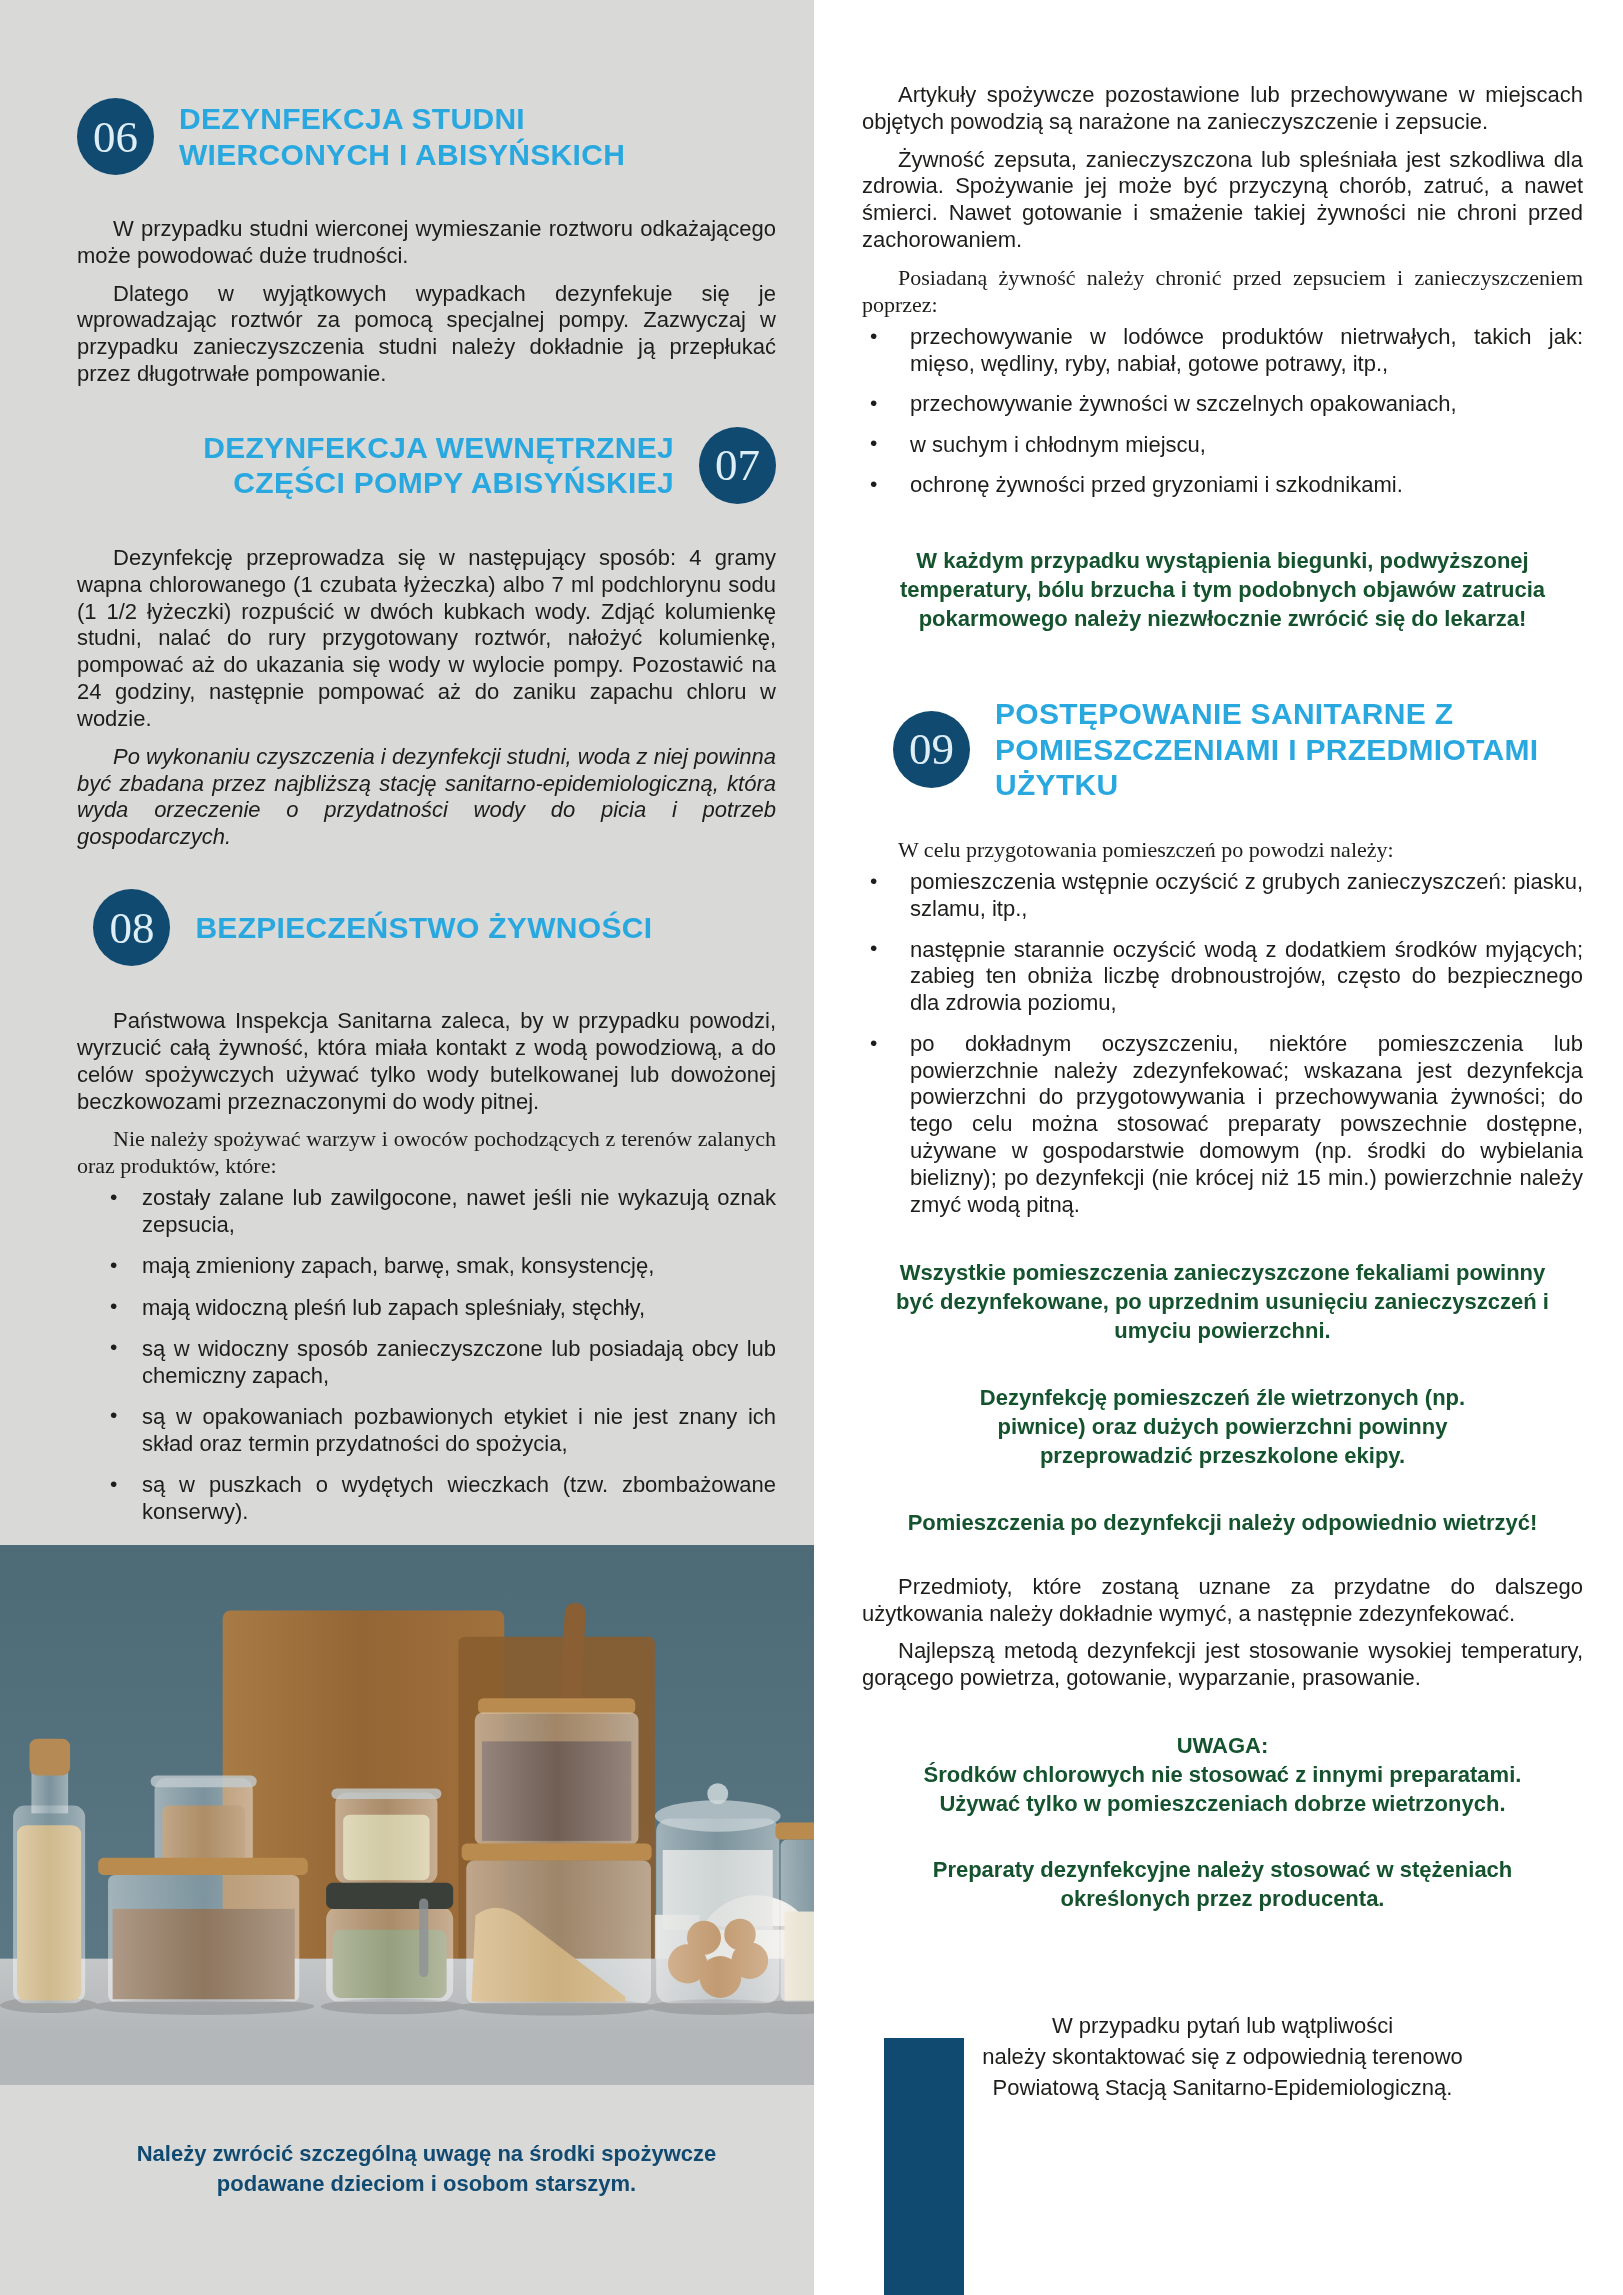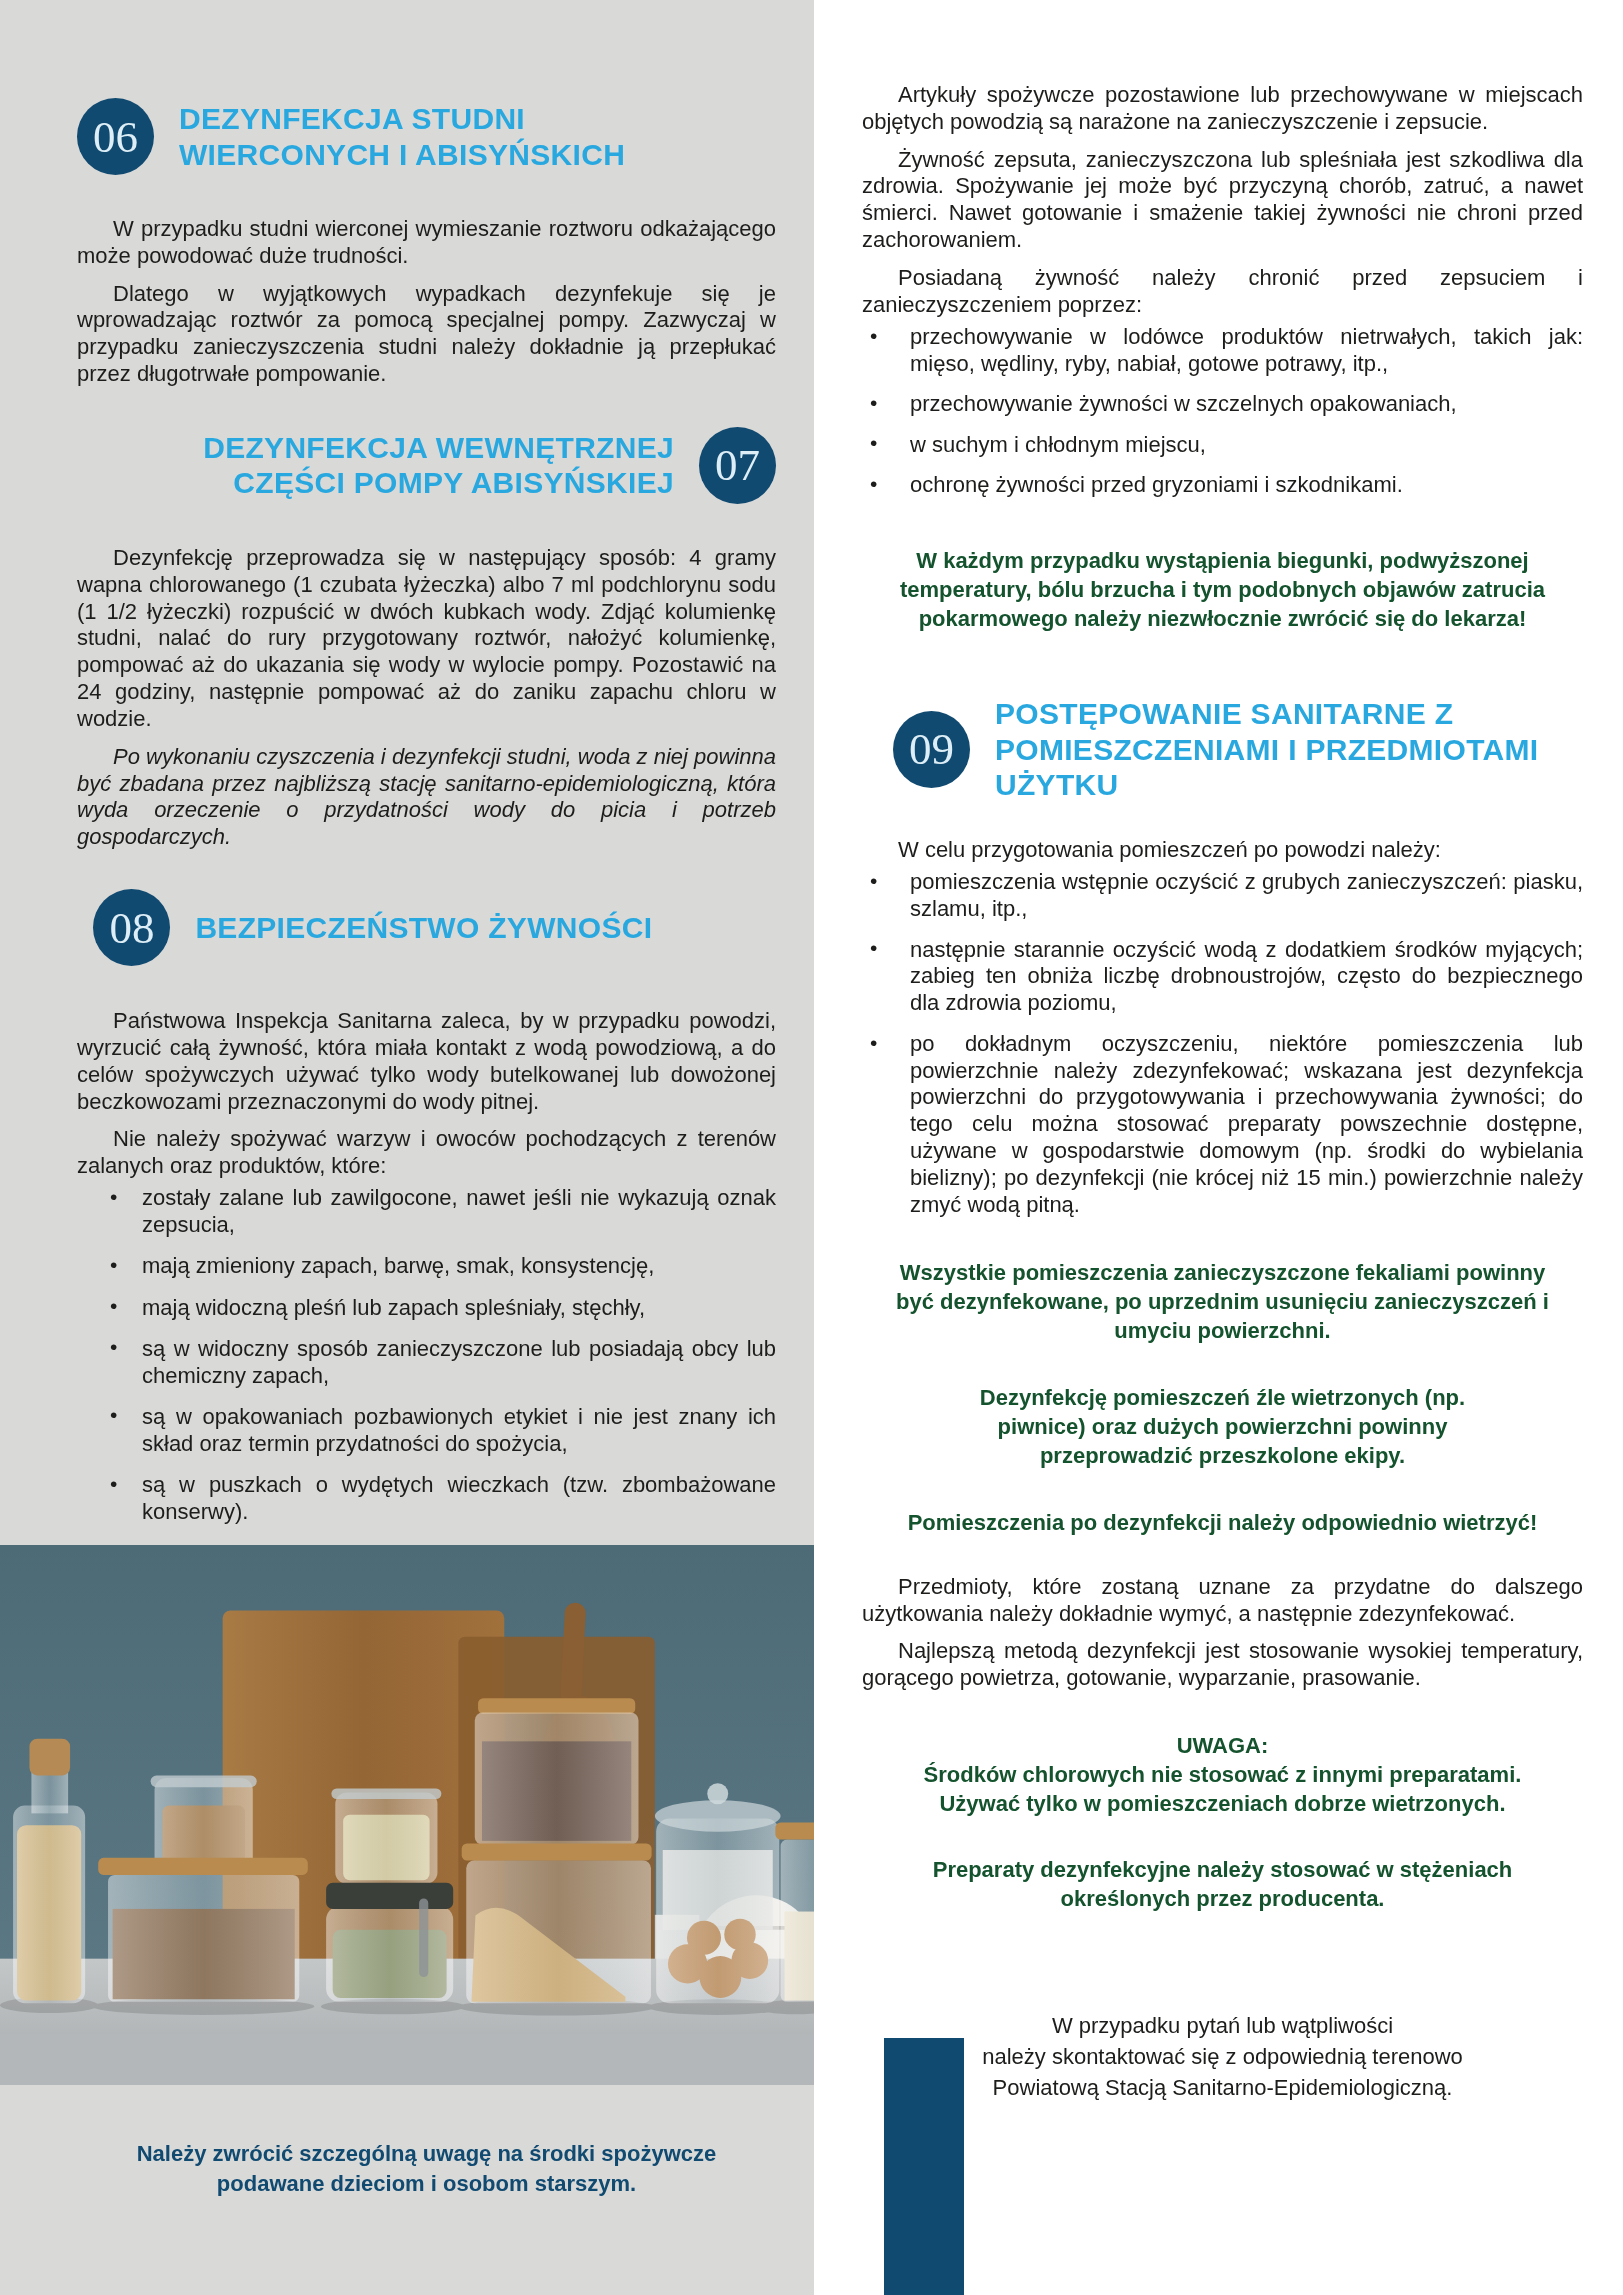--- a/index.html
+++ b/index.html
@@ -11,21 +11,21 @@
   .panel-left{
     position:absolute;left:0;top:0;width:814px;height:2295px;
     background:#d9d9d8;padding:98px 38px 12px 77px;box-sizing:border-box;
   }
   .panel-right{
     position:absolute;left:814px;top:0;width:810px;height:2295px;
     background:#ffffff;padding:82px 41px 0 48px;box-sizing:border-box;
   }
   
   p.body{font-size:22px;line-height:1.22;text-align:justify;text-indent:36px;margin:0 0 11px;}
-  p.body.no-gap{margin-bottom:3.9px;}
+  p.body.no-gap{margin-bottom:3.9px;font-family:Liberation Serif, serif;}
   .sec-row{display:flex;align-items:center;gap:25px;margin:0;}
   .badge{
     width:77px;height:77px;border-radius:50%;background:#114a70;color:#ddeef7;
     display:flex;align-items:center;justify-content:center;
     font-family:"Liberation Serif","DejaVu Serif",serif;font-size:45px;flex-shrink:0;
   }
   .sec-title{color:#29a8e0;font-size:30px;line-height:1.18;font-weight:600;letter-spacing:0.3px;}
   .t6{max-width:550px;}
   .t7{max-width:563px;text-align:right;}
   .t9{max-width:589px;}

